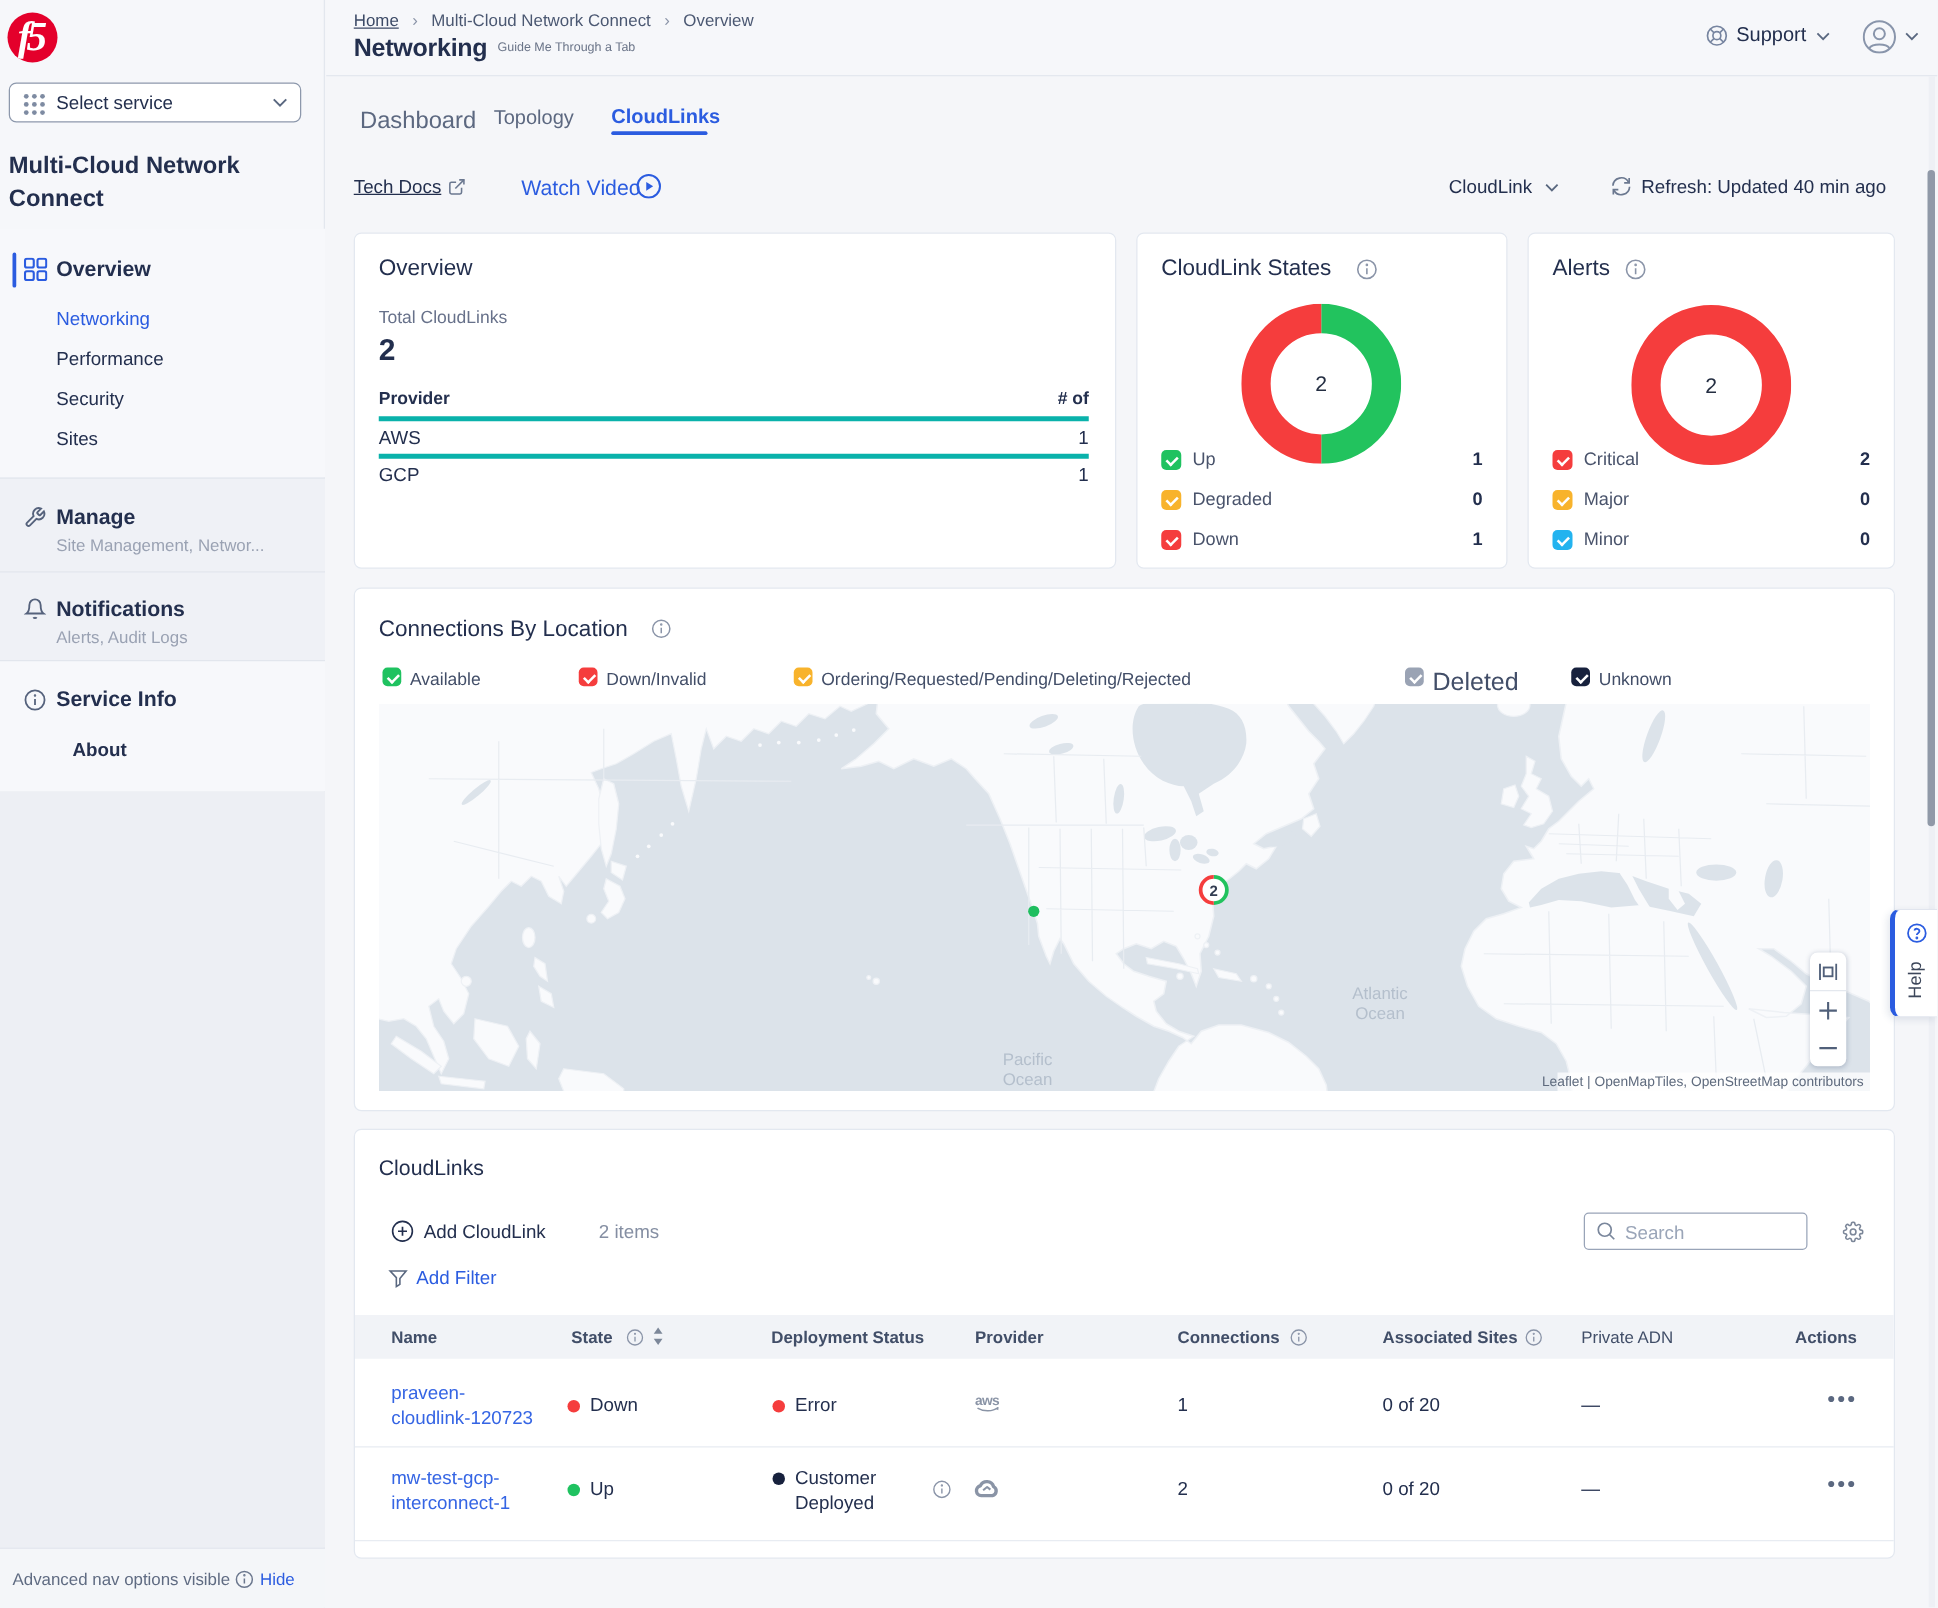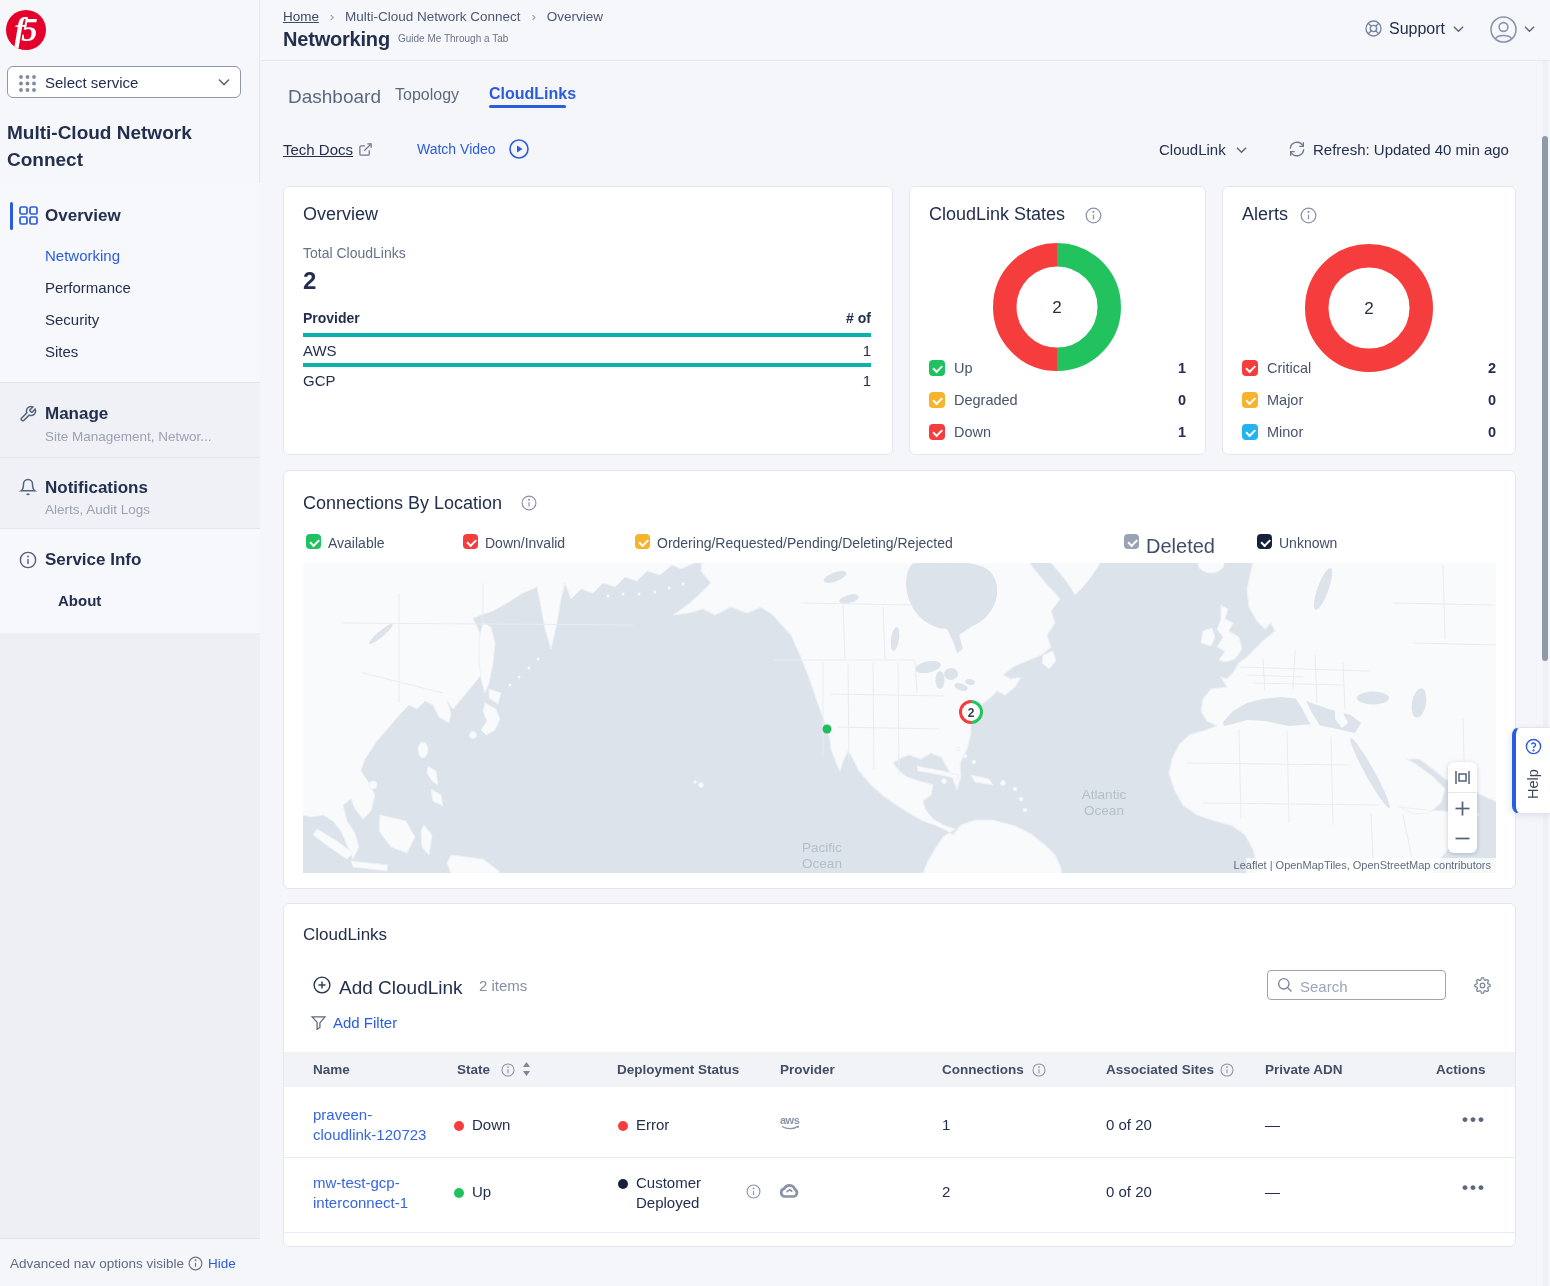--- a/index.html
+++ b/index.html
@@ -129,21 +129,21 @@
 <div class="abs" style="left:395px;top:86px;font-size:16px;color:#5c6880;">Topology</div>
 <div class="abs blue" style="left:489px;top:85px;font-size:16px;font-weight:700;">CloudLinks</div>
 <div class="abs" style="left:489px;top:105px;width:77px;height:3px;background:#2b5ce0;border-radius:2px;"></div>
 
 <div class="abs" style="left:283px;top:141px;font-size:15px;color:#232f4e;text-decoration:underline;">Tech Docs</div>
 <svg class="abs" style="left:358px;top:142px;" width="15" height="15" viewBox="0 0 24 24" fill="none" stroke="#6b7890" stroke-width="2">
     <path d="M18 13v6a2 2 0 0 1-2 2H5a2 2 0 0 1-2-2V8a2 2 0 0 1 2-2h6"></path>
     <polyline points="15 3 21 3 21 9"></polyline>
     <line x1="10" y1="14" x2="21" y2="3"></line>
   </svg>
-<div class="abs blue" style="left:417px;top:141px;font-size:14px;">Watch Video</div>
+<div class="abs blue" style="left:417px;top:141px;font-size:17px;">Watch Video</div>
 <svg class="abs" style="left:509px;top:139px;" width="20" height="20" viewBox="0 0 20 20" fill="none">
     <circle cx="10" cy="10" r="9" stroke="#2b5ce0" stroke-width="1.6"></circle>
     <path d="M8 6.5 L13.5 10 L8 13.5 Z" fill="#2b5ce0"></path>
   </svg>
 <div class="abs navy" style="left:1159px;top:141px;font-size:15px;">CloudLink</div>
 <svg class="abs" style="left:1236px;top:146px;" width="11" height="8" viewBox="0 0 12 8" fill="none" stroke="#5a6880" stroke-width="1.6">
     <path d="M1 1.5 L6 6.5 L11 1.5"></path>
   </svg>
 <svg class="abs" style="left:1289px;top:141px;" width="16" height="16" viewBox="0 0 24 24" fill="none" stroke="#6b7890" stroke-width="2">
     <path d="M21.5 2v6h-6"></path>
@@ -358,21 +358,21 @@
     <line x1="0.5" y1="7.5" x2="14.5" y2="7.5"></line>
   </svg>
 
 <div class="card" style="left:283px;top:903px;width:1233px;height:344px;"></div>
 <div class="abs navy" style="left:303px;top:925px;font-size:17px;">CloudLinks</div>
 <svg class="abs" style="left:313px;top:976px;" width="18" height="18" viewBox="0 0 20 20" fill="none" stroke="#232f4e" stroke-width="1.5">
     <circle cx="10" cy="10" r="8.8"></circle>
     <line x1="10" y1="6" x2="10" y2="14"></line>
     <line x1="6" y1="10" x2="14" y2="10"></line>
   </svg>
-<div class="abs navy" style="left:339px;top:977px;font-size:19px;font-weight:500;">Add CloudLink</div>
+<div class="abs navy" style="left:339px;top:977px;font-size:15px;font-weight:500;">Add CloudLink</div>
 <div class="abs" style="left:479px;top:977px;font-size:15px;color:#848ea2;">2 items</div>
 <div class="abs" style="left:1267px;top:970px;width:179px;height:30px;background:#fff;border:1px solid #99a4b8;border-radius:4px;"></div>
 <svg class="abs" style="left:1277px;top:977px;" width="16" height="16" viewBox="0 0 20 20" fill="none" stroke="#7a879c" stroke-width="1.7">
     <circle cx="8.5" cy="8.5" r="6.5"></circle>
     <line x1="13.5" y1="13.5" x2="18" y2="18"></line>
   </svg>
 <div class="abs" style="left:1300px;top:978px;font-size:15px;color:#9aa5b8;">Search</div>
 <svg class="abs" style="left:1474px;top:977px;" width="17" height="17" viewBox="0 0 24 24" fill="none" stroke="#7c8799" stroke-width="1.8">
     <circle cx="12" cy="12" r="3.2"></circle>
     <path d="M19.4 15a1.65 1.65 0 0 0 .33 1.82l.06.06a2 2 0 1 1-2.83 2.83l-.06-.06a1.65 1.65 0 0 0-1.82-.33 1.65 1.65 0 0 0-1 1.51V21a2 2 0 1 1-4 0v-.09A1.65 1.65 0 0 0 9 19.4a1.65 1.65 0 0 0-1.82.33l-.06.06a2 2 0 1 1-2.83-2.83l.06-.06a1.65 1.65 0 0 0 .33-1.82 1.65 1.65 0 0 0-1.51-1H3a2 2 0 1 1 0-4h.09A1.65 1.65 0 0 0 4.6 9a1.65 1.65 0 0 0-.33-1.82l-.06-.06a2 2 0 1 1 2.83-2.83l.06.06a1.65 1.65 0 0 0 1.82.33H9a1.65 1.65 0 0 0 1-1.51V3a2 2 0 1 1 4 0v.09a1.65 1.65 0 0 0 1 1.51 1.65 1.65 0 0 0 1.82-.33l.06-.06a2 2 0 1 1 2.83 2.83l-.06.06a1.65 1.65 0 0 0-.33 1.82V9a1.65 1.65 0 0 0 1.51 1H21a2 2 0 1 1 0 4h-.09a1.65 1.65 0 0 0-1.51 1z"></path>
@@ -401,21 +401,21 @@
     <circle cx="10" cy="10" r="8.6"></circle>
     <line x1="10" y1="9" x2="10" y2="14.5"></line>
     <circle cx="10" cy="5.8" r="0.5" fill="#8a94a8"></circle>
   </svg>
 <div class="abs" style="left:1106px;top:1062px;font-size:13.5px;font-weight:700;color:#414e68;">Associated Sites</div>
 <svg class="abs" style="left:1220px;top:1063px;" width="14" height="14" viewBox="0 0 20 20" fill="none" stroke="#8a94a8" stroke-width="1.5">
     <circle cx="10" cy="10" r="8.6"></circle>
     <line x1="10" y1="9" x2="10" y2="14.5"></line>
     <circle cx="10" cy="5.8" r="0.5" fill="#8a94a8"></circle>
   </svg>
-<div class="abs" style="left:1265px;top:1062px;font-size:13.5px;font-weight:700;color:#414e68;">Private ADN</div>
+<div class="abs" style="left:1265px;top:1062px;font-size:13.5px;font-weight:400;color:#414e68;">Private ADN</div>
 <div class="abs" style="left:1436px;top:1062px;font-size:13.5px;font-weight:700;color:#414e68;">Actions</div>
 
 <div class="abs" style="left:313px;top:1105px;font-size:15px;color:#3565e4;line-height:20px;">praveen-<br>cloudlink-120723</div>
 <div class="abs" style="left:454px;top:1116px;font-size:15px;color:#232f4e;"><span class="dot" style="background:#f53d3d;"></span>Down</div>
 <div class="abs" style="left:618px;top:1116px;font-size:15px;color:#232f4e;"><span class="dot" style="background:#f53d3d;"></span>Error</div>
 <svg class="abs" style="left:779px;top:1112px;" width="24" height="21" viewBox="0 0 24 21">
     <text x="1" y="12" font-size="11" font-weight="bold" fill="#8a94a6" letter-spacing="-0.5">aws</text>
     <path d="M3 14.5 C8 17.5,15 17.5,19.5 14" fill="none" stroke="#8a94a6" stroke-width="1.2"></path>
     <path d="M19.8 13.6 L19.6 16.2 L17.4 14.9 Z" fill="#8a94a6" stroke="none"></path>
   </svg>

